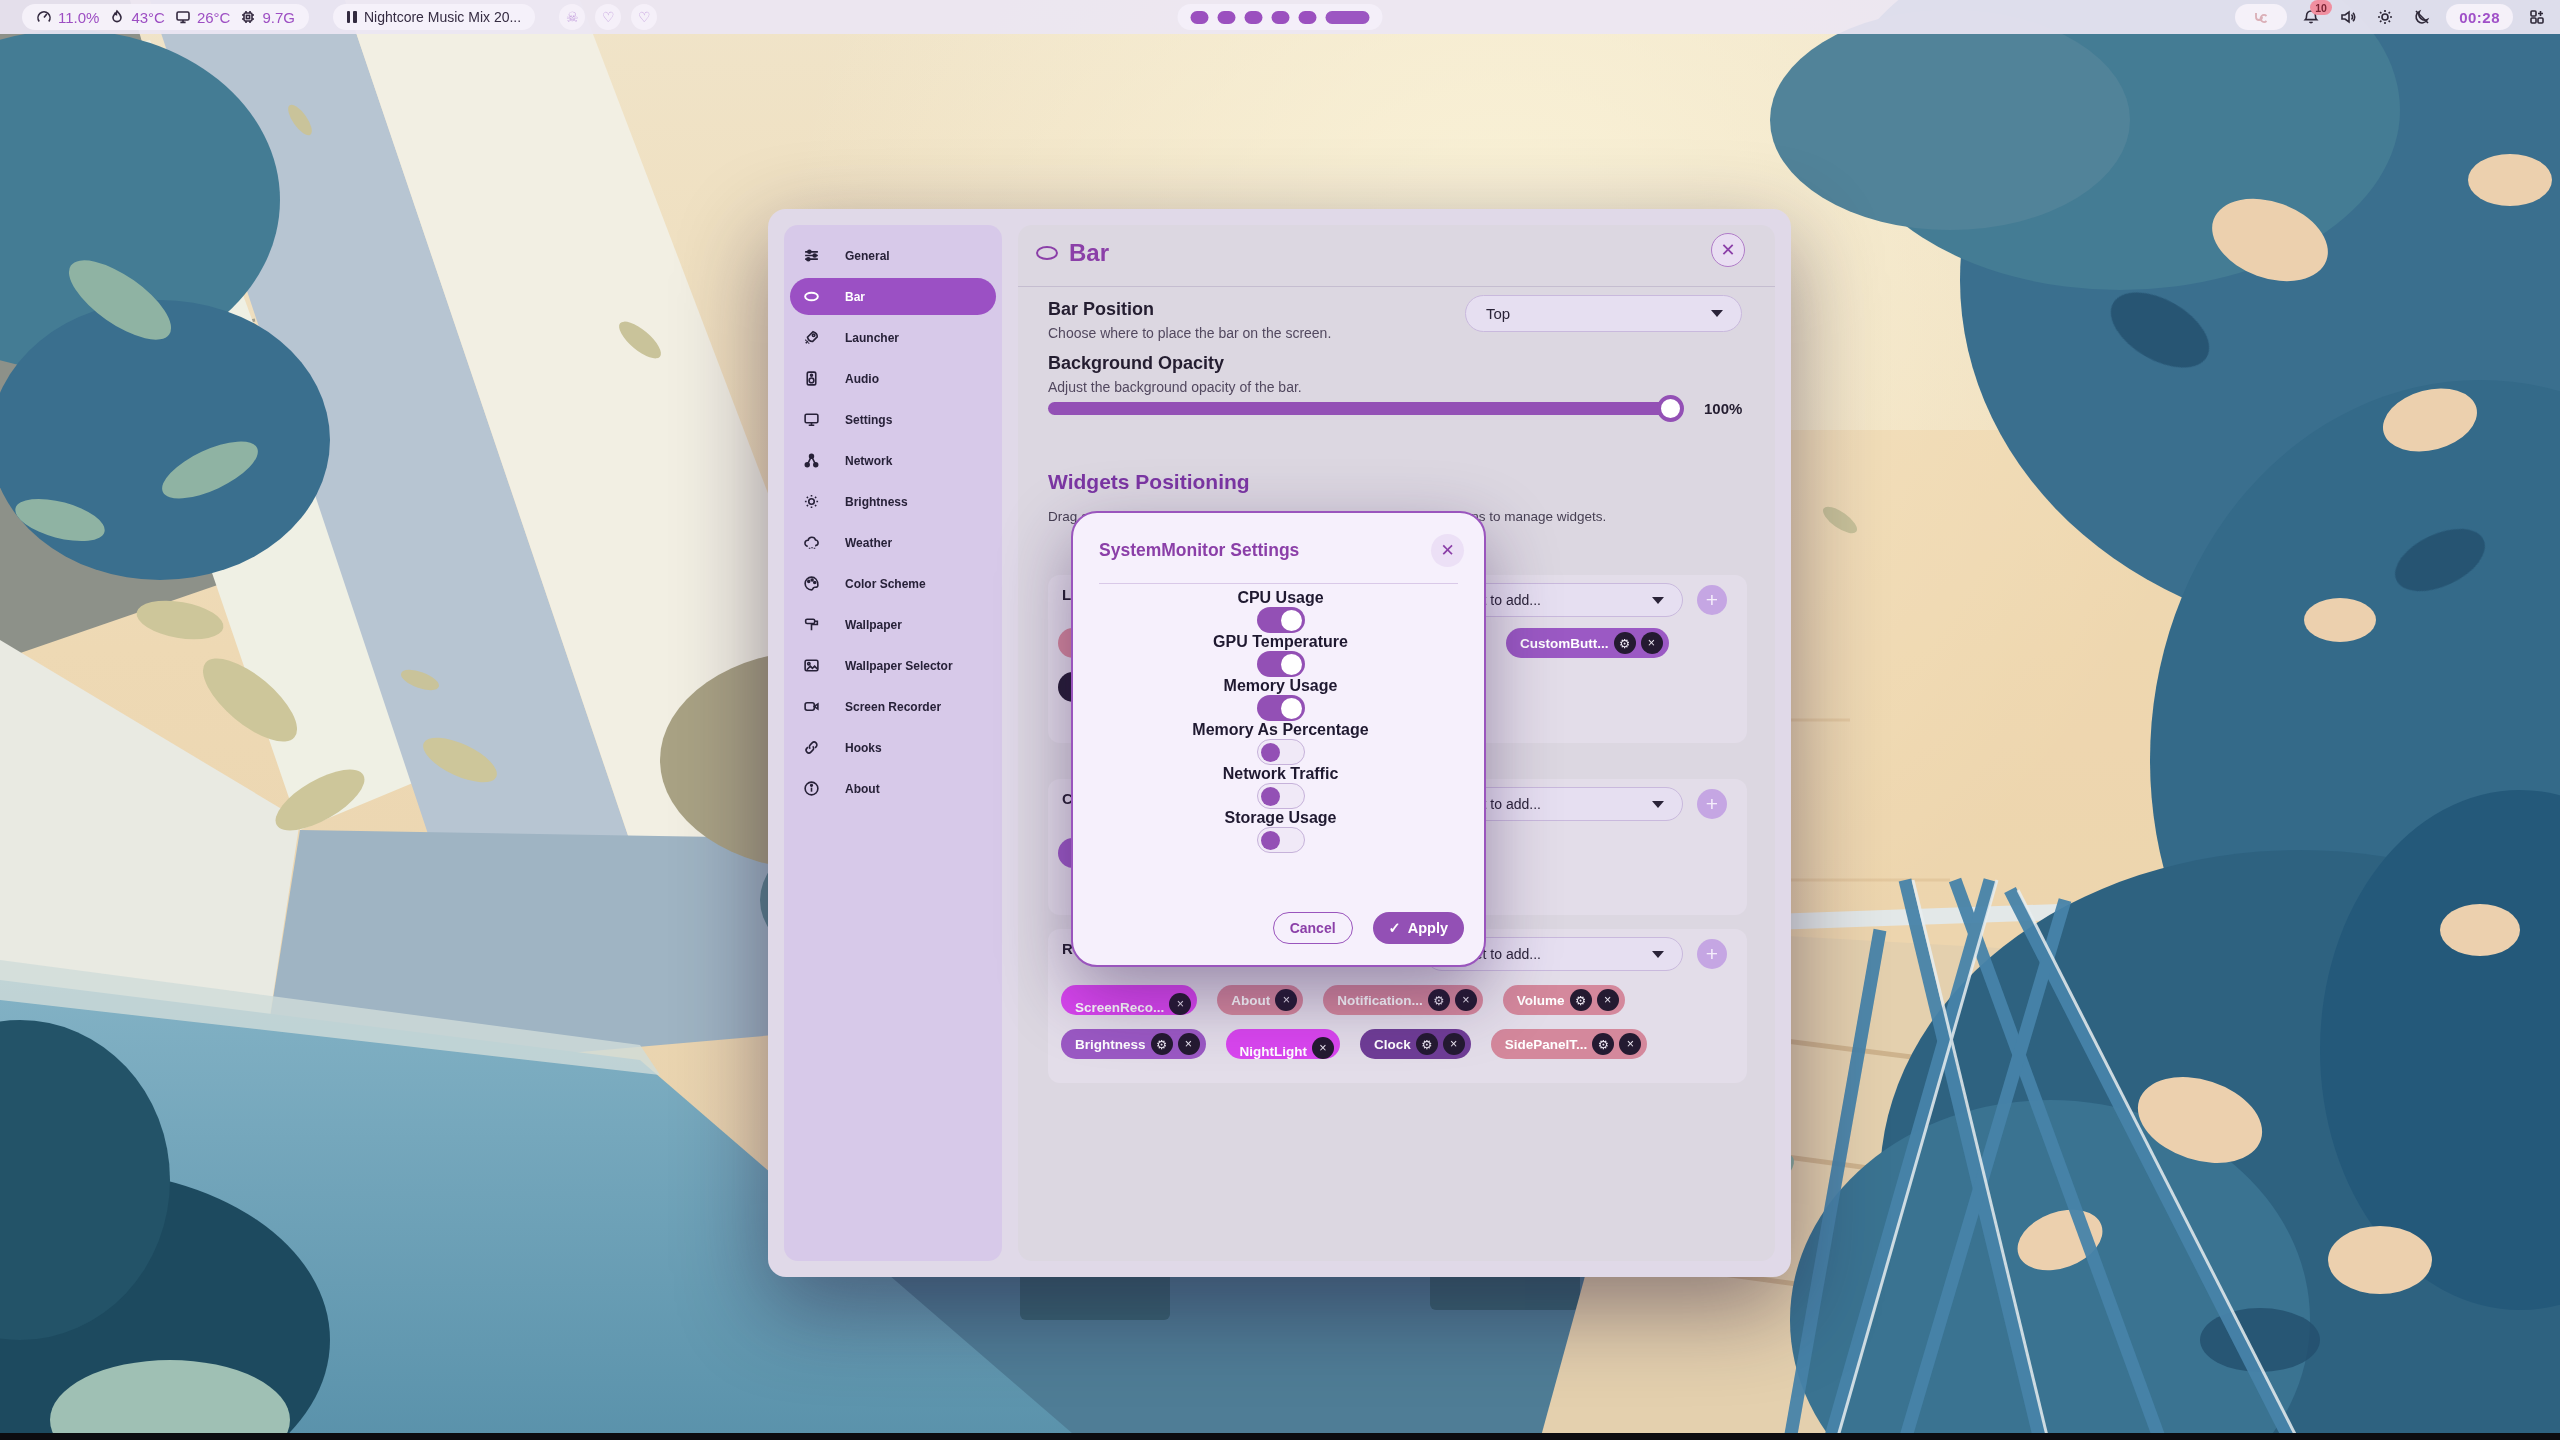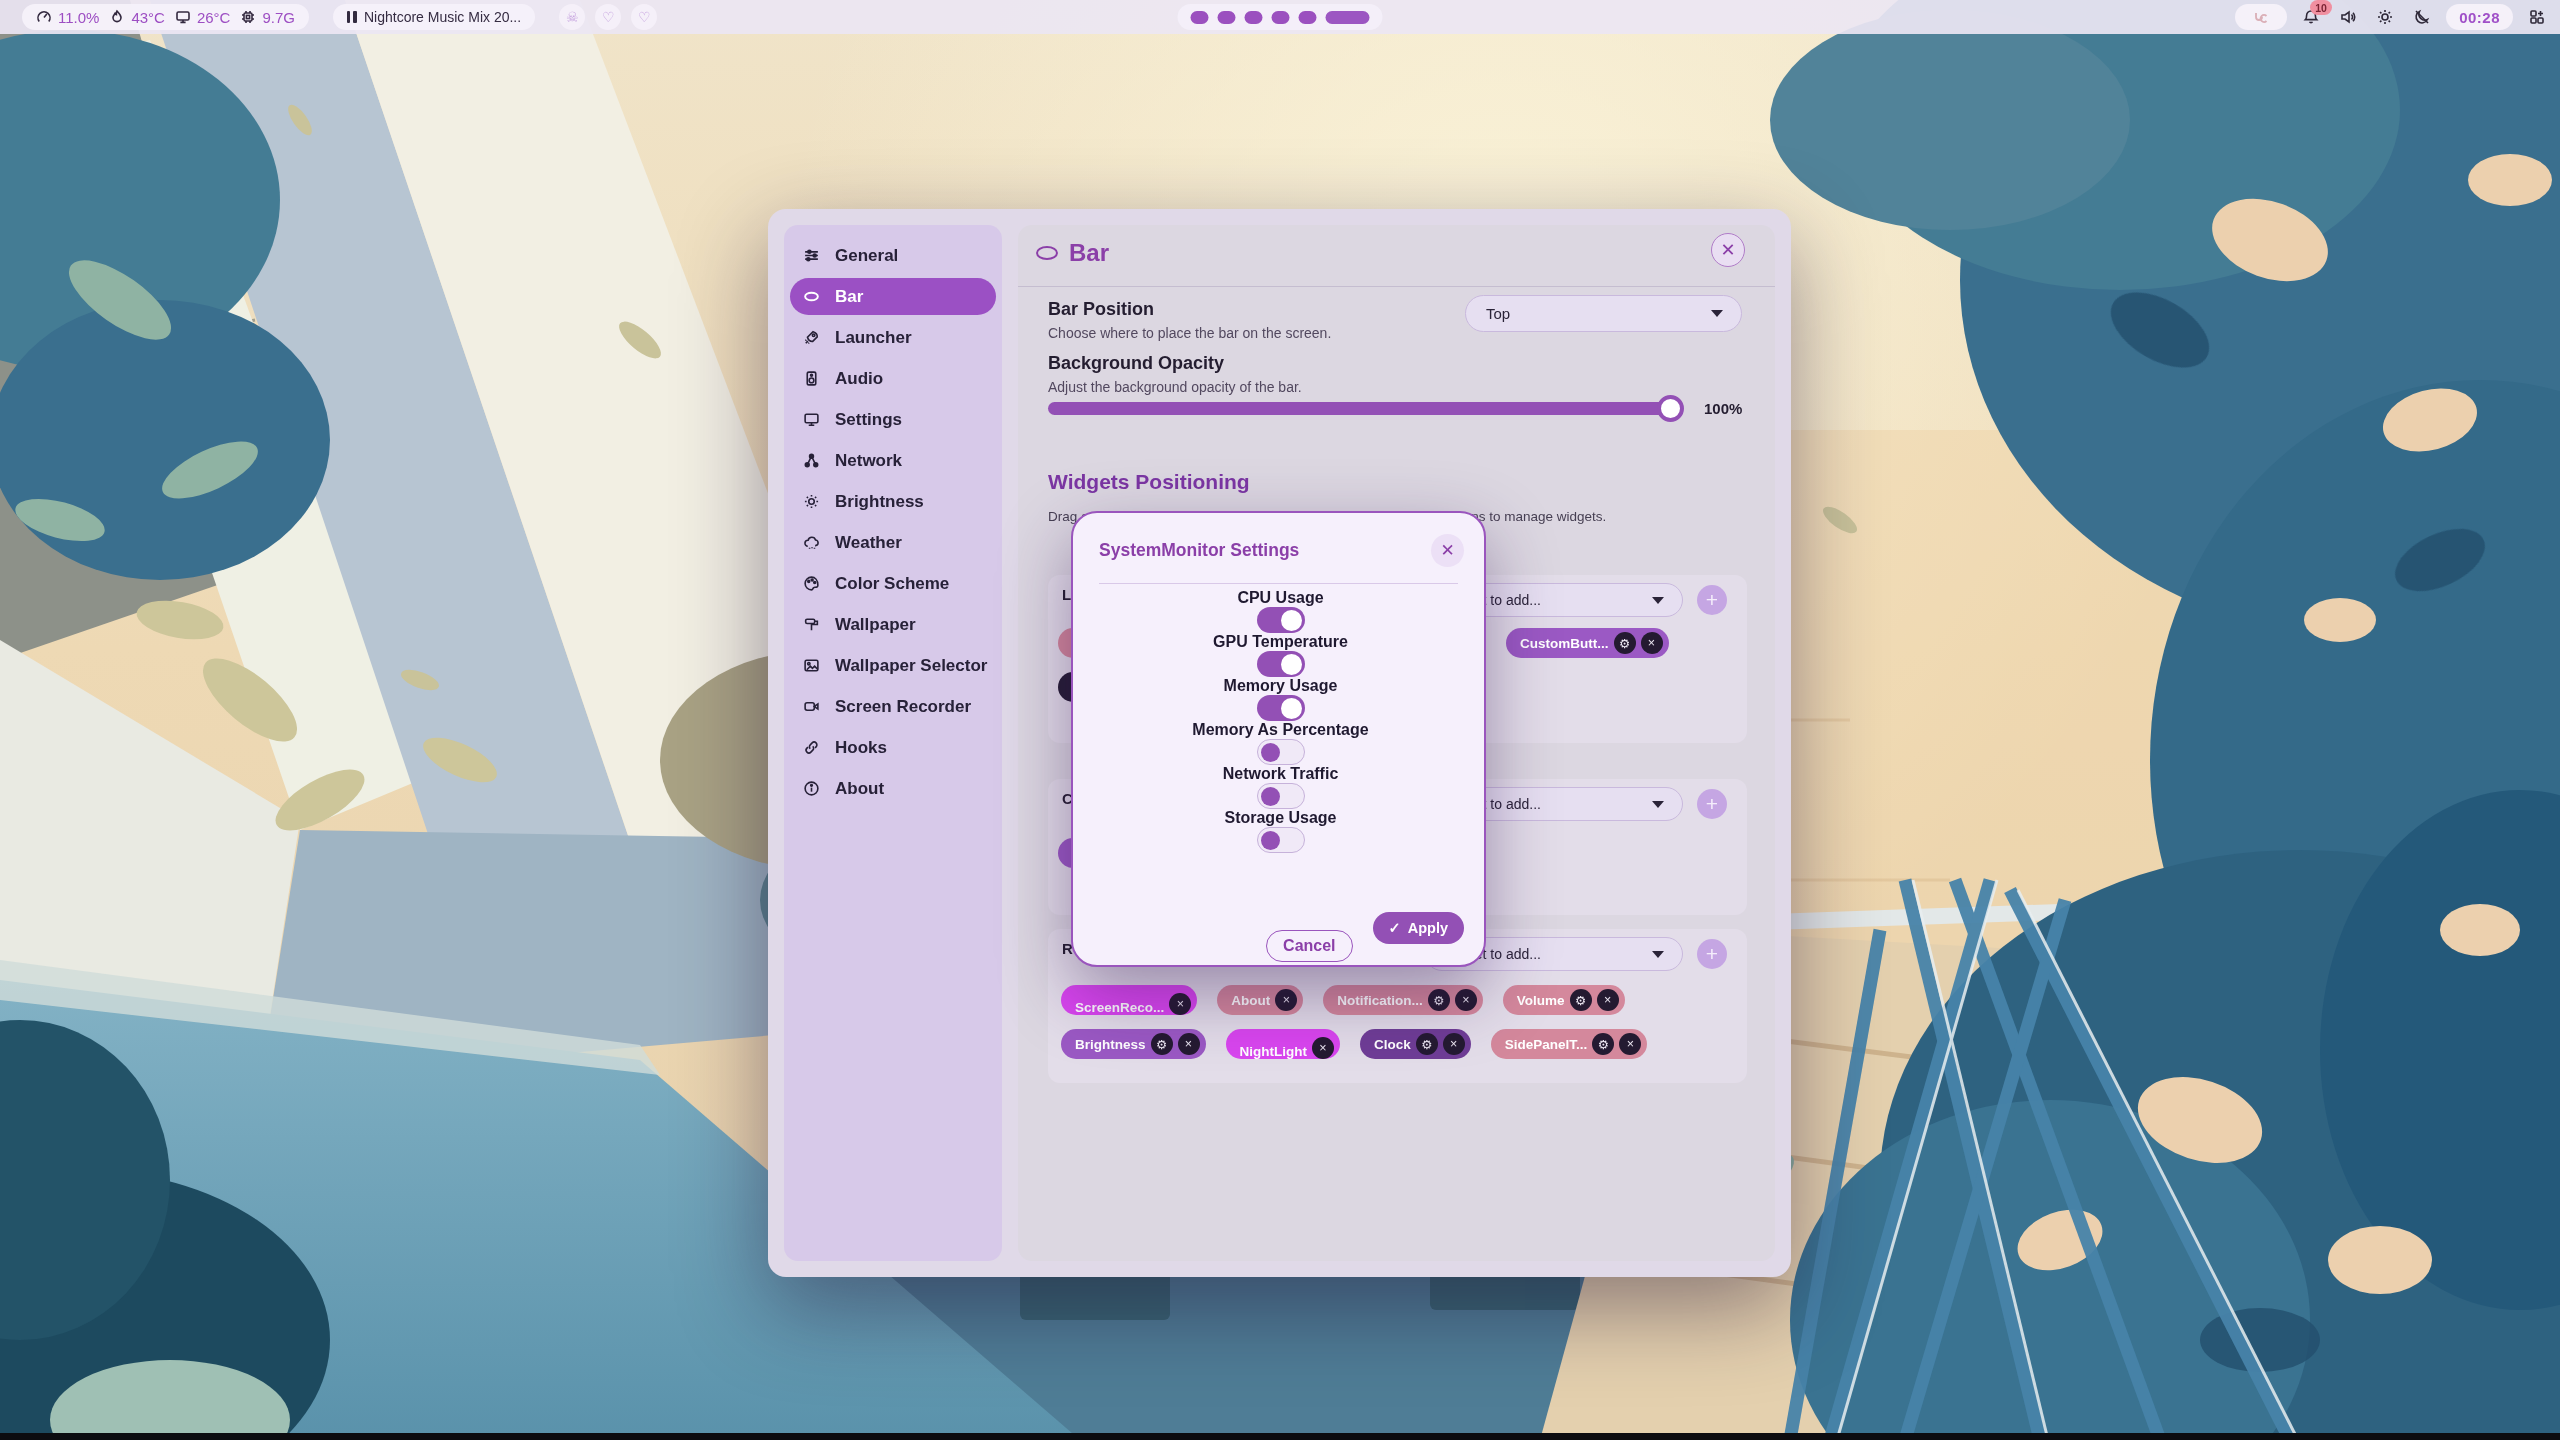--- a/index.html
+++ b/index.html
@@ -42,22 +42,22 @@
            background:#f08fa0; border-radius:8px; color:#7c2434; font-size:10.5px; font-weight:700;
            display:flex; align-items:center; justify-content:center; }
   .clock-pill { padding:0 13px; }
   .clock-pill span { color:#a050c8; font-size:15px; font-weight:700; letter-spacing:.5px; }
 
   
   .window { position:absolute; left:768px; top:209px; width:1023px; height:1068px; z-index:10;
             background:#e0d9e8; border-radius:18px; box-shadow:0 30px 90px rgba(28,14,48,0.45); }
   .sidebar { position:absolute; left:16px; top:16px; width:218px; height:1036px;
              background:#d7c9e9; border-radius:14px; padding-top:10px; }
-  .side-item { height:41px; display:flex; align-items:center; gap:15px; padding-left:19px;
-               color:#272138; font-size:17px; font-weight:700; }
+  .side-item { height:41px; display:flex; align-items:center; gap:25px; padding-left:19px;
+               color:#272138; font-size:12px; font-weight:700; }
   .side-item svg { width:17px; height:17px; stroke:#272138; flex:0 0 auto; }
   .side-item.active { margin:2px 6px; height:37px; padding-left:13px; border-radius:19px;
                       background:#9b50c4; color:#ffffff; }
   .side-item.active svg { stroke:#ffffff; }
 
   .main { position:absolute; left:250px; top:16px; width:757px; height:1036px;
           background:#dcd7e1; border-radius:14px; }
   .hdr { position:absolute; left:18px; top:14px; display:flex; align-items:center; gap:11px; }
   .oval { width:22px; height:14px; border:2.4px solid #8b3fa8; border-radius:50%; }
   .hdr .t { color:#8b3fa8; font-size:24px; font-weight:700; }
@@ -117,22 +117,22 @@
   .dlg-row .lbl { color:#1f1930; font-size:16px; font-weight:700; }
   .toggle { position:relative; width:48px; height:27px; border-radius:14px; }
   .toggle.on { background:#9350b5; }
   .toggle.on::after { content:""; position:absolute; right:3px; top:3px; width:21px; height:21px;
                       border-radius:50%; background:#ffffff; }
   .toggle.off { background:#f0e9f7; border:1.5px solid #c6b2da; }
   .toggle.off::after { content:""; position:absolute; left:3px; top:2.5px; width:19px; height:19px;
                        border-radius:50%; background:#9350b5; }
   .dlg-btns { position:absolute; right:20px; top:399px; display:flex; gap:20px; }
   .btn-cancel { height:32px; padding:0 16px; border-radius:16px; border:1.5px solid #9a55bd;
-                color:#8b3fa8; font-size:16px; font-weight:700; background:transparent;
-                display:flex; align-items:center;margin-top:18px; }
+                color:#8b3fa8; font-size:14px; font-weight:700; background:transparent;
+                display:flex; align-items:center; }
   .btn-apply { height:32px; padding:0 16px; border-radius:16px; background:#9350b5; color:#ffffff;
                font-size:14.5px; font-weight:700; display:flex; align-items:center; gap:7px; }
 
   .bottom-strip { position:absolute; left:0; bottom:0; width:2560px; height:7px; background:#0c0c10; z-index:25; }
 </style>
 </head>
 <body>
 
 <div class="wallpaper">
 <svg width="2560" height="1440" viewBox="0 0 2560 1440">

